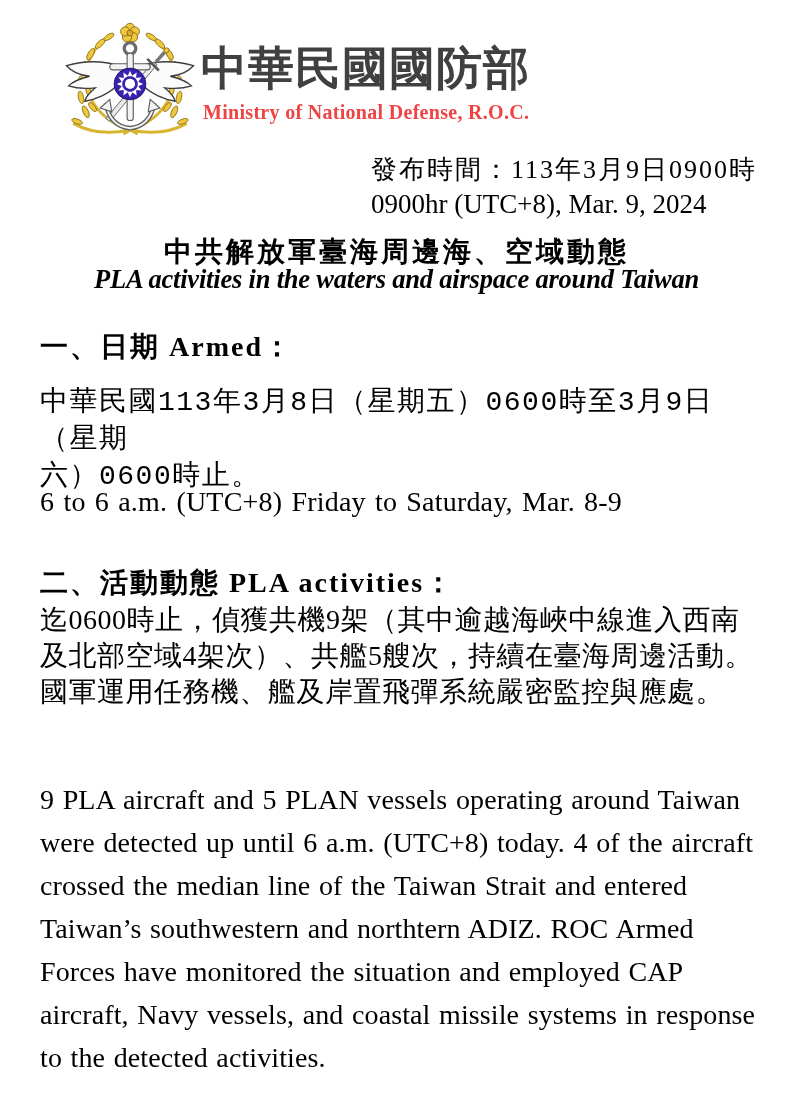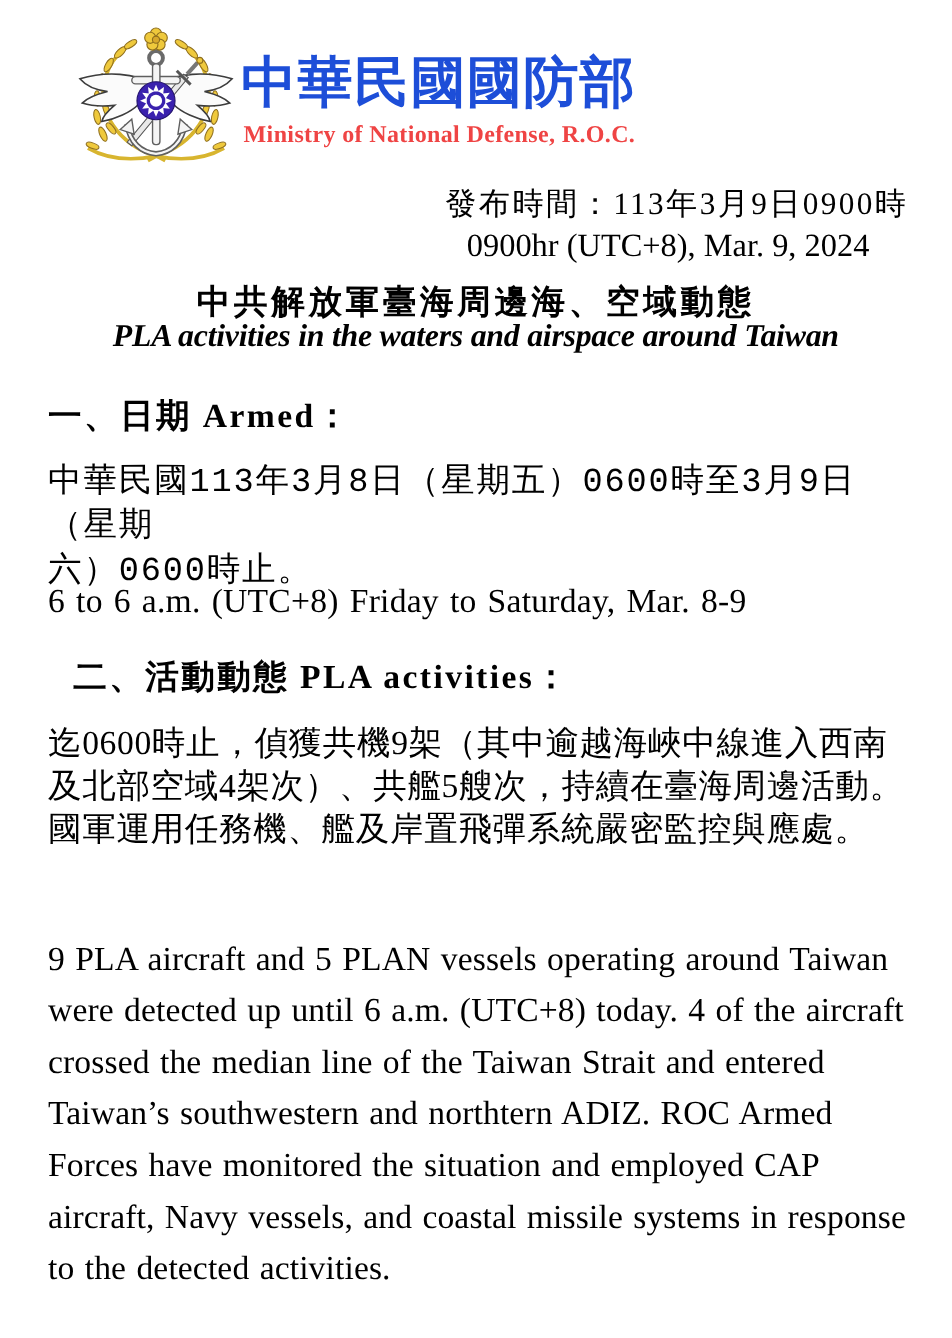--- a/index.html
+++ b/index.html
@@ -5,35 +5,35 @@
   html,body{margin:0;padding:0;}
   body{
     width:793px;height:1115px;background:#ffffff;color:#000;
     font-family:"Liberation Serif","DejaVu Serif",serif;
     position:relative;overflow:hidden;
   }
   .abs{position:absolute;}
   .emblem{left:56px;top:20px;width:148px;height:126px;}
   .brand-zh{
     left:201px;top:44px;font-size:46px;font-weight:600;line-height:1.1;
-    letter-spacing:1px;color:#1d4ed8;white-space:nowrap;
+    letter-spacing:1px;color:#404040;white-space:nowrap;
   }
   .brand-en{
     left:203px;top:101px;font-size:20px;font-weight:700;
     color:#ef4444;letter-spacing:0.3px;white-space:nowrap;
   }
   .release{left:371px;top:152px;line-height:35px;white-space:nowrap;}
   .release .zh{font-size:26px;letter-spacing:2px;}
-  .release .en{font-size:27px;letter-spacing:0;margin-left:18px;}
+  .release .en{font-size:27px;letter-spacing:0;}
   .doc-title{left:0;width:793px;text-align:center;font-weight:700;}
   .doc-title.zh{top:233px;font-size:28px;letter-spacing:3px;}
   .doc-title.en{top:264px;font-size:26.5px;letter-spacing:-0.2px;font-style:italic;}
   .heading{left:40px;font-size:28px;font-weight:700;letter-spacing:2px;white-space:nowrap;}
   .h-date{top:328px;}
-  .h-act{top:545px;margin-left:21px;}
+  .h-act{top:564px;}
   .para{left:40px;width:725px;font-size:28px;white-space:pre-line;}
   .p-zh-date{top:384px;line-height:37px;letter-spacing:1.5px;font-family:Liberation Mono, monospace;}
   .p-en-date{top:486px;line-height:31px;letter-spacing:0.2px;word-spacing:2px;}
   .p-zh-act{top:602px;line-height:36px;letter-spacing:0.5px;}
   .p-en-act{top:778px;line-height:43px;letter-spacing:0.1px;word-spacing:1.5px;}
 </style>
 </head>
 <body>
 
 <svg class="abs emblem" viewBox="0 0 154 126" xmlns="http://www.w3.org/2000/svg" aria-hidden="true">

